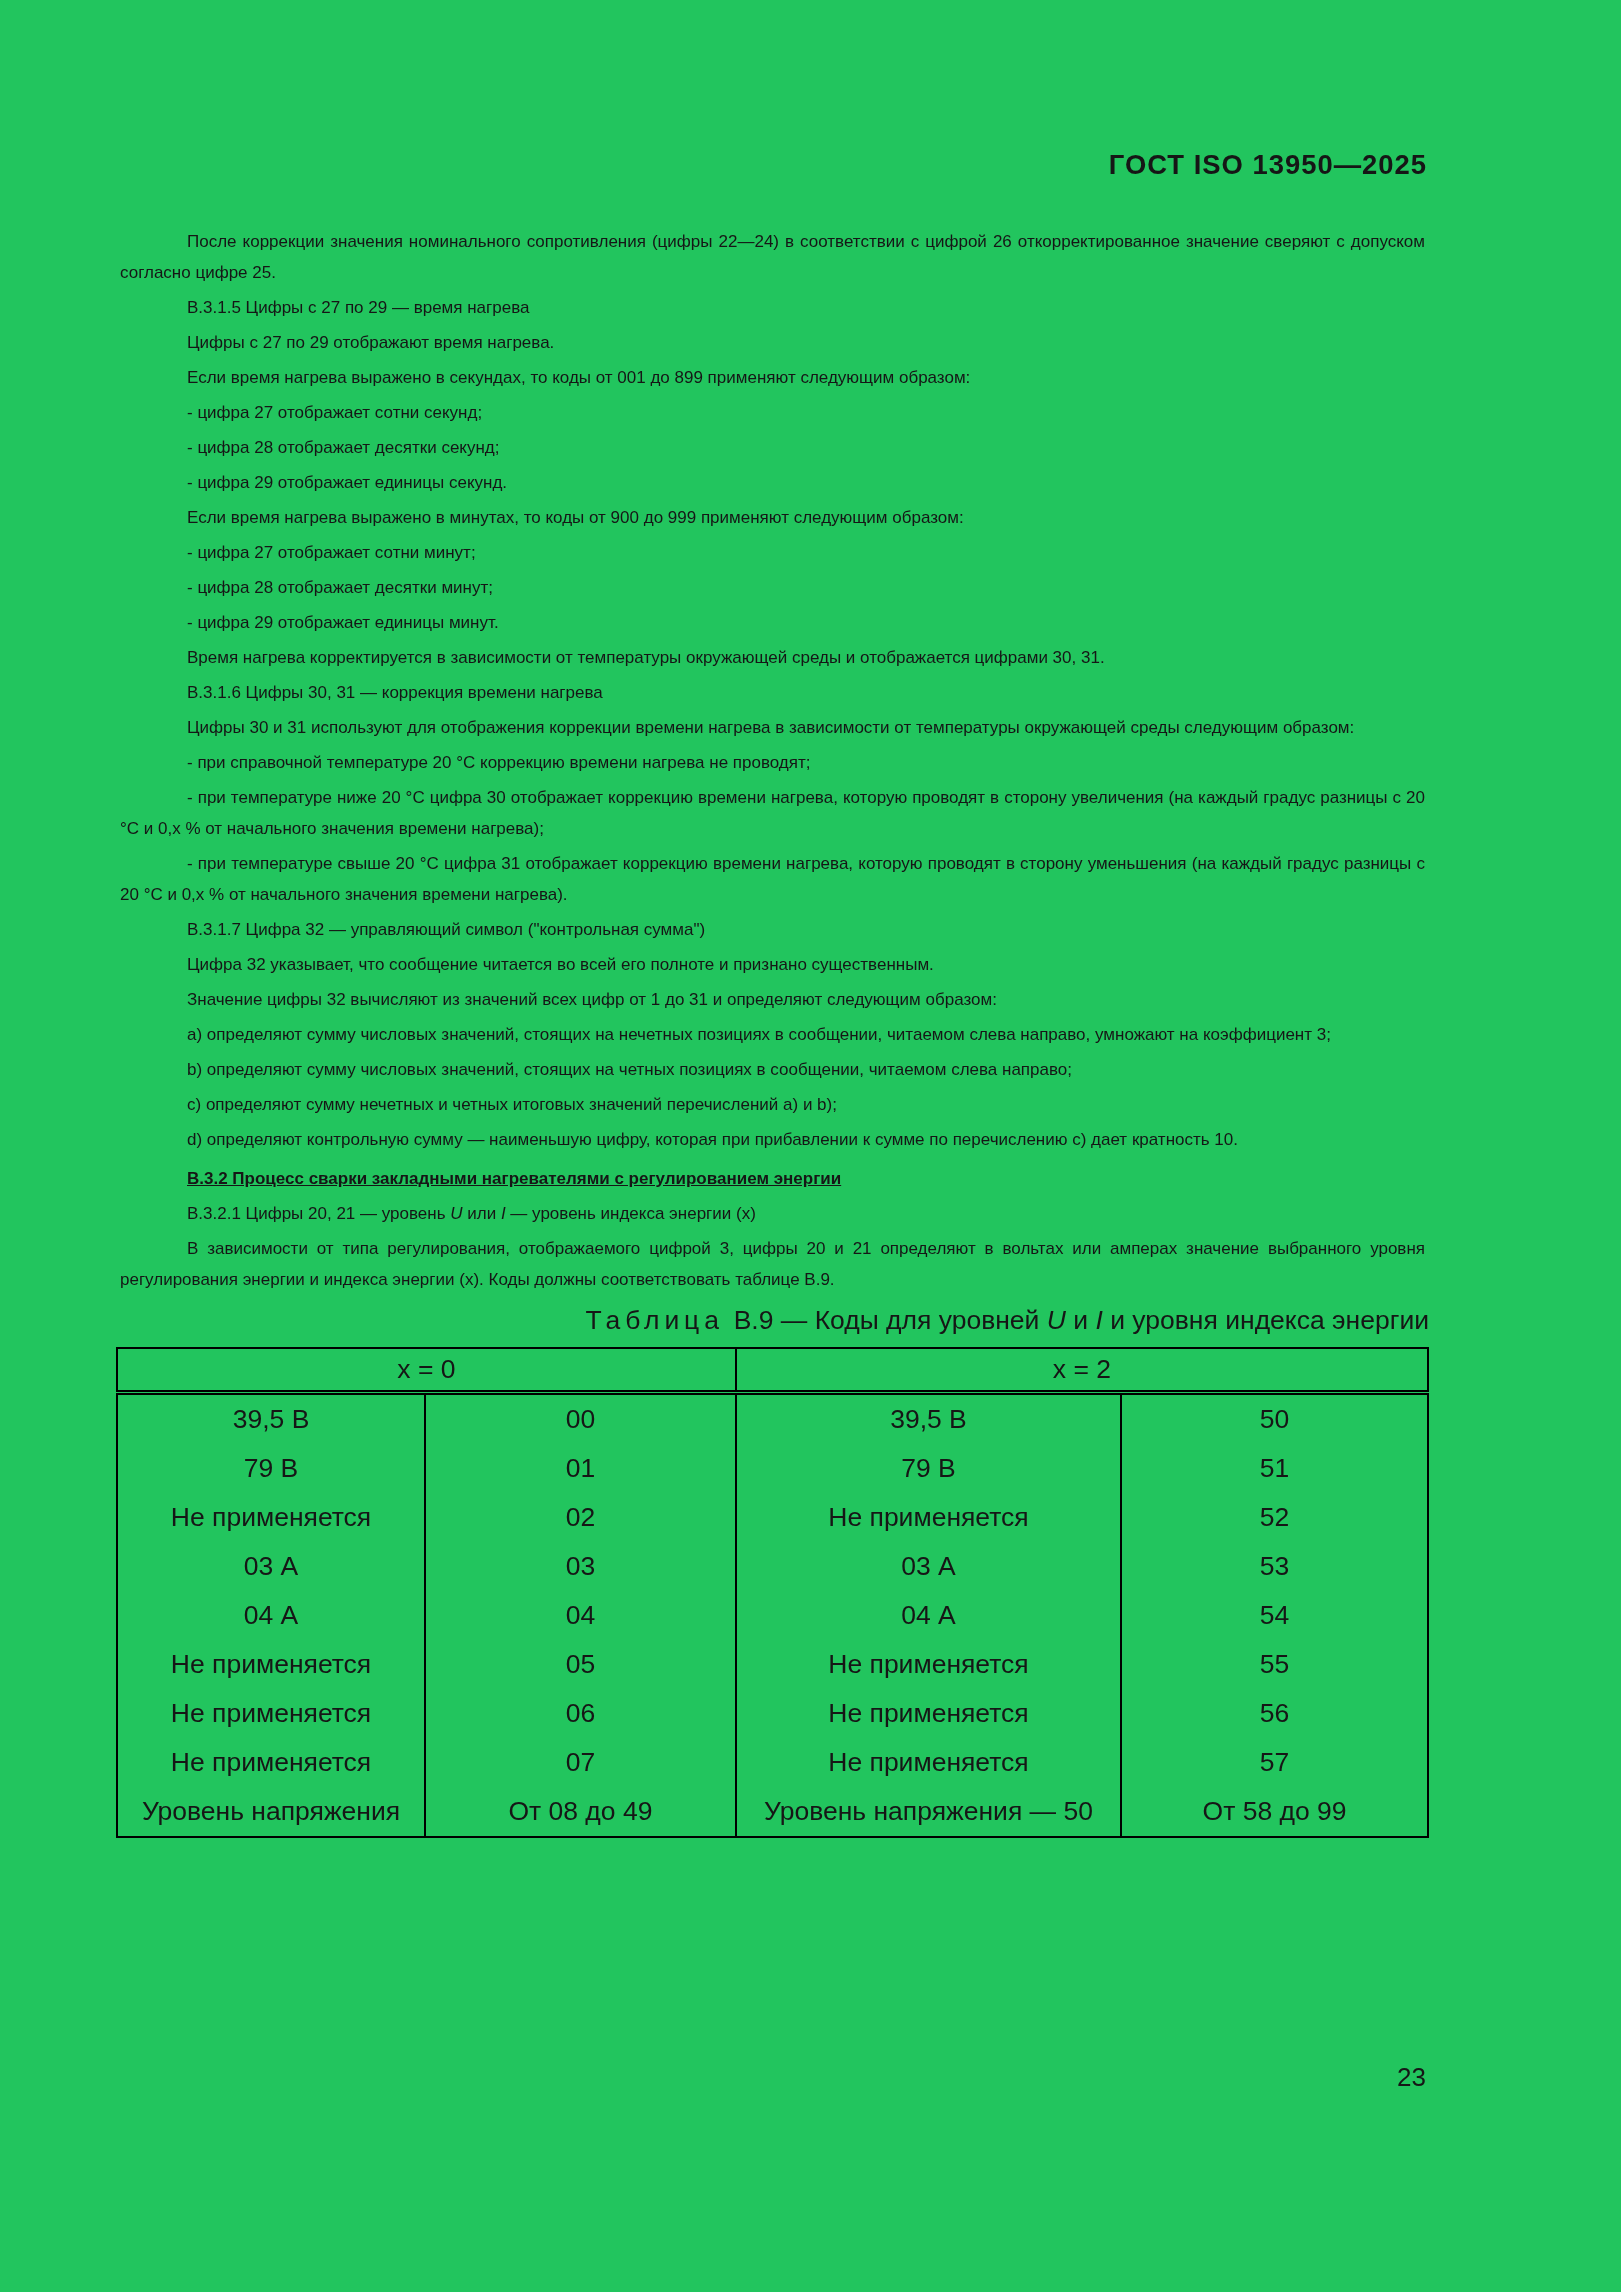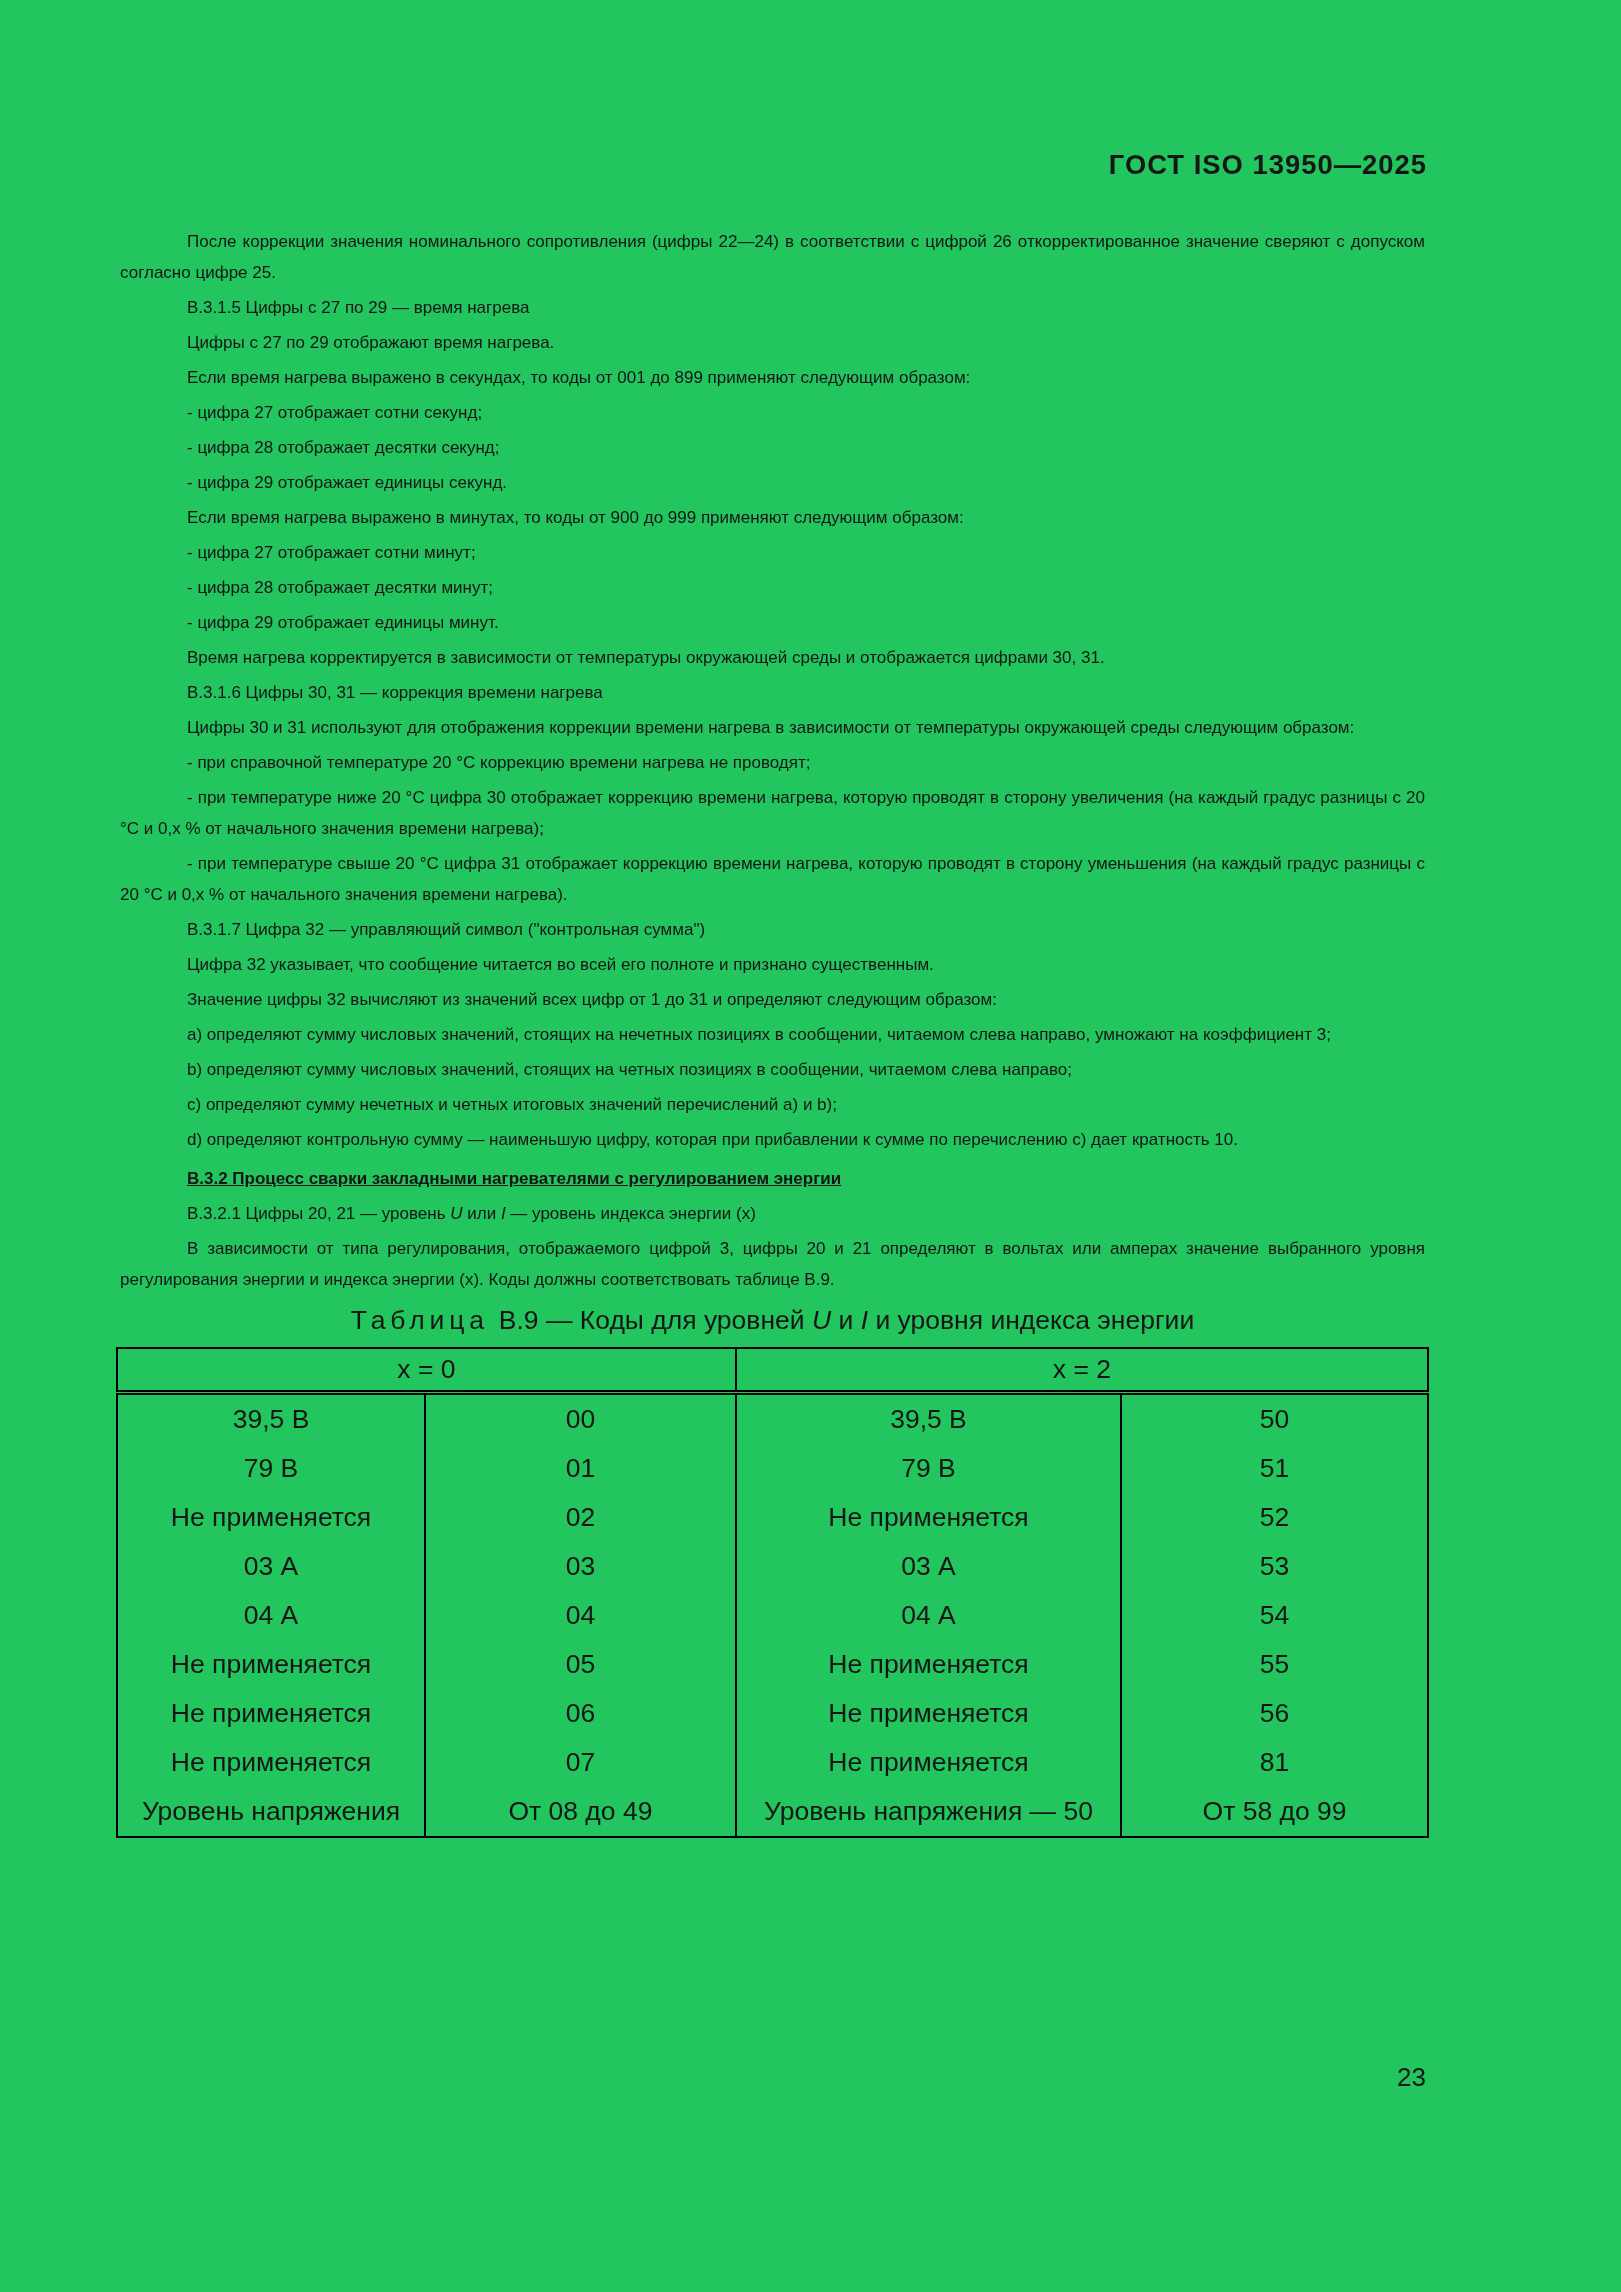--- a/index.html
+++ b/index.html
@@ -20,21 +20,21 @@
   p.para{
     margin:4px;padding:0;
     font-size:17px;line-height:31px;
     text-align:justify;text-indent:67px;
   }
   p.para.heading{font-weight:bold;margin-top:7.8px;text-decoration:underline;}
   .table-caption{
     margin-top:9.8px;
     margin-bottom:11.8px;
     font-size:26.5px;line-height:31px;
-    text-align:center;
+    text-align:right;
   }
   .caption-label{letter-spacing:4.9px;}
   .caption-text{padding-left:9.8px;}
   table.codes{
     width:100%;
     border-collapse:collapse;
     border:2.9px solid #000;
     table-layout:fixed;
   }
   table.codes col.c1{width:23.5%;}
@@ -151,21 +151,21 @@
         <tr>
           <td>Не применяется</td>
           <td>06</td>
           <td>Не применяется</td>
           <td>56</td>
         </tr>
         <tr>
           <td>Не применяется</td>
           <td>07</td>
           <td>Не применяется</td>
-          <td>81</td>
+          <td>57</td>
         </tr>
         <tr>
           <td>Уровень напряжения</td>
           <td>От 08 до 49</td>
           <td>Уровень напряжения — 50</td>
           <td>От 58 до 99</td>
         </tr>
       </tbody>
     </table>
   </div>

